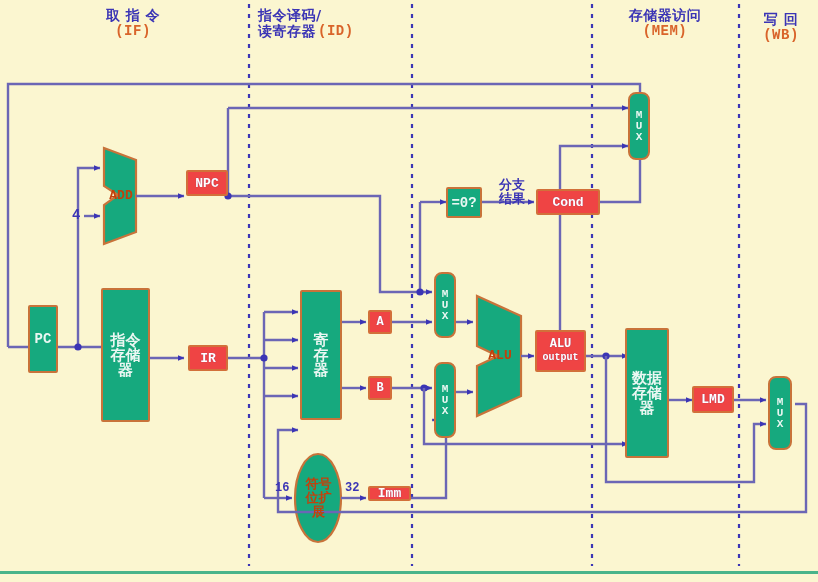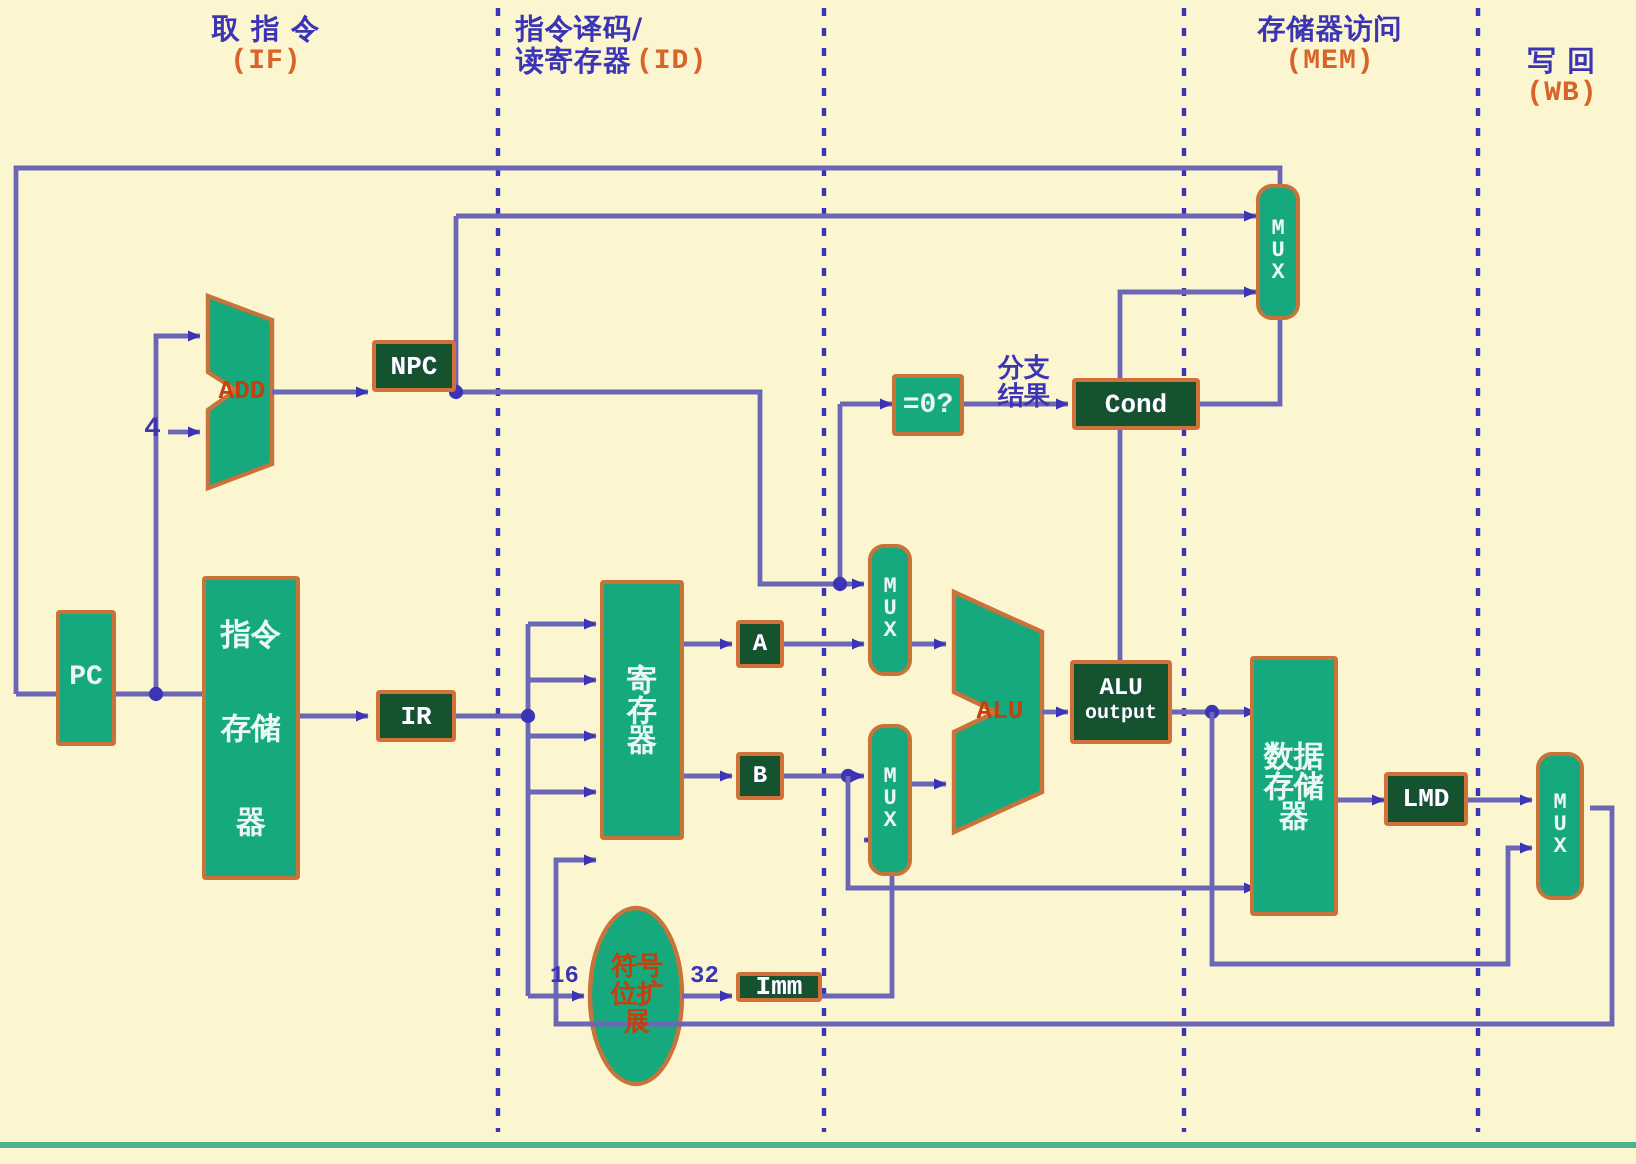--- a/index.html
+++ b/index.html
@@ -22,21 +22,21 @@
 
   
   .blk{position:absolute;box-sizing:border-box;}
   .green{
     background:#16a97e;border:2px solid #c8733a;border-radius:2px;
     color:#eaf7f2;display:flex;align-items:center;justify-content:center;
     text-align:center;font-weight:bold;
   }
   .green.round{border-radius:8px;}
   .purple{
-    background:#14532d;border:2px solid #d2703a;border-radius:2px;
+    background:#ef4444;border:2px solid #d2703a;border-radius:2px;
     color:#ffffff;display:flex;align-items:center;justify-content:center;
     flex-direction:column;text-align:center;font-weight:bold;
     font-family:"Liberation Mono","DejaVu Sans Mono",monospace;
     text-shadow:0 0 1px rgba(70,60,160,.55);
   }
   .cn{font-family:"DejaVu Sans","Liberation Sans",sans-serif;}
   .vert{line-height:1.0;}
   .vert span{display:block;}
 
   
@@ -178,41 +178,41 @@
     <div class="cn">取 指 令</div>
     <div class="en">(IF)</div>
   </div>
 
 
   <div class="stage-head" style="left:600px;top:8px;width:130px;">
     <div class="cn">存储器访问</div>
     <div class="en">(MEM)</div>
   </div>
 
-  <div class="stage-head" style="left:748px;top:24px;width:66px;">
+  <div class="stage-head" style="left:748px;top:12px;width:66px;">
     <div class="cn">写 回</div>
     <div class="en">(WB)</div>
   </div>
 
   <div class="blk green" style="left:28px;top:305px;width:30px;height:68px;font-size:14px;
        font-family:'Liberation Mono',monospace;">
     <span>PC</span>
   </div>
 
   <div class="shape-label" style="left:104px;top:180px;width:34px;height:30px;font-size:13px;
        font-family:'Liberation Mono',monospace;">
     <span>ADD</span>
   </div>
 
   <div class="blk purple" style="left:186px;top:170px;width:42px;height:26px;font-size:13px;">
     <span>NPC</span>
   </div>
 
-  <div class="blk green cn vert" style="left:101px;top:288px;width:49px;height:152px;font-size:15px;
-       flex-direction:column;gap:32px;">
+  <div class="blk green cn vert" style="left:101px;top:288px;width:49px;height:134px;font-size:15px;
+       flex-direction:column;">
     <span>指令</span>
     <span>存储</span>
     <span>器</span>
   </div>
 
   <div class="blk purple" style="left:188px;top:345px;width:40px;height:26px;font-size:13px;">
     <span>IR</span>
   </div>
 
   <div class="blk green cn vert" style="left:300px;top:290px;width:42px;height:130px;font-size:15px;

